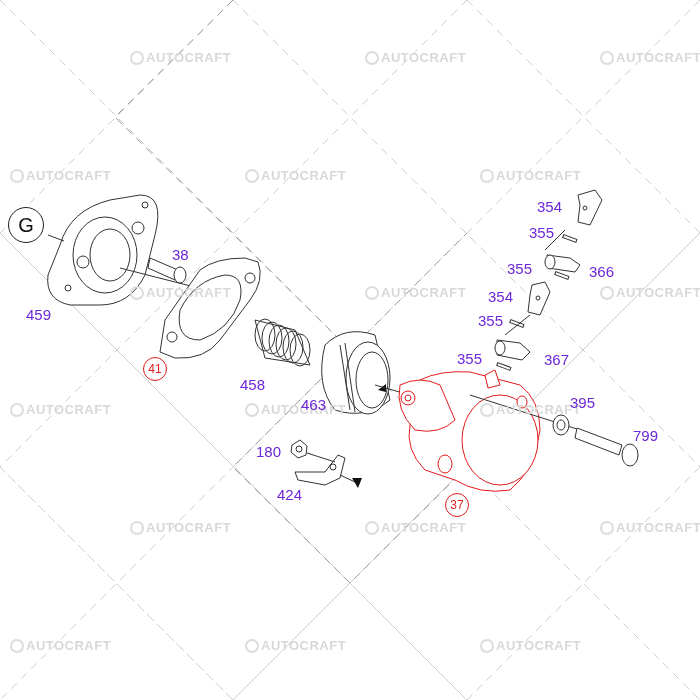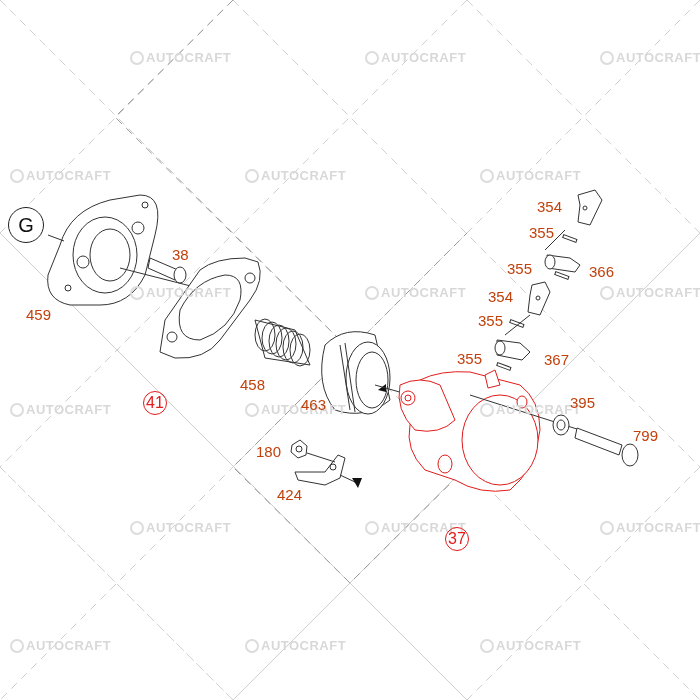--- a/index.html
+++ b/index.html
@@ -1,21 +1,21 @@
 <!DOCTYPE html>
 <html><head>
 <meta charset="utf-8">
 <style>
   html, body { margin:0; padding:0; background:#ffffff; }
   body { width:700px; height:700px; position:relative; overflow:hidden; font-family:"Liberation Sans", sans-serif; }
   #stage { position:absolute; left:0; top:0; width:700px; height:700px; }
   .wm { position:absolute; display:flex; align-items:center; gap:2px; color:#d8d8d8; font-weight:bold; font-size:13px; letter-spacing:0.5px; font-family:"Liberation Sans", sans-serif; }
   .wm .ring { width:14px; height:14px; border:2px solid #dcdcdc; border-radius:50%; box-sizing:border-box; }
-  .lbl { position:absolute; font-size:15px; color:#c2410c; font-family:"Liberation Sans", sans-serif; }
-  .circ-red { position:absolute; width:24px; height:24px; border:1.5px solid #e21b1b; border-radius:50%; display:flex; align-items:center; justify-content:center; font-size:16px; color:#e21b1b; box-sizing:border-box;margin-top:34px; }
+  .lbl { position:absolute; font-size:15px; color:#6d28d9; font-family:"Liberation Sans", sans-serif; }
+  .circ-red { position:absolute; width:24px; height:24px; border:1.5px solid #e21b1b; border-radius:50%; display:flex; align-items:center; justify-content:center; font-size:12px; color:#e21b1b; box-sizing:border-box; }
   .circ-g { position:absolute; width:36px; height:36px; border:1.5px solid #222; border-radius:50%; display:flex; align-items:center; justify-content:center; font-size:20px; color:#111; box-sizing:border-box; background:#fff; }
 </style>
 </head>
 <body>
 
 <div id="stage">
   <svg width="700" height="700" viewBox="0 0 700 700" style="position:absolute;left:0;top:0">
 
     <g stroke="#cfcfcf" stroke-width="1" stroke-dasharray="8,6" fill="none">
       <path d="M0 0 L700 700 M-233 0 L467 700 M233 0 L700 467 M0 233 L467 700 M-467 0 L233 700 M467 0 L700 233 M0 467 L233 700"></path>

